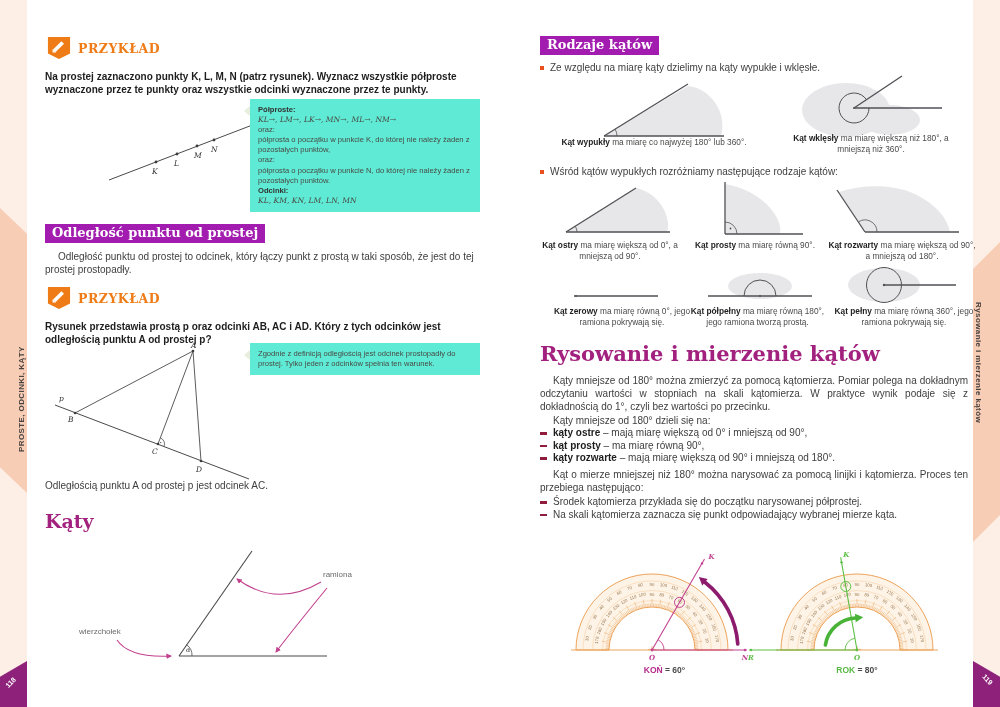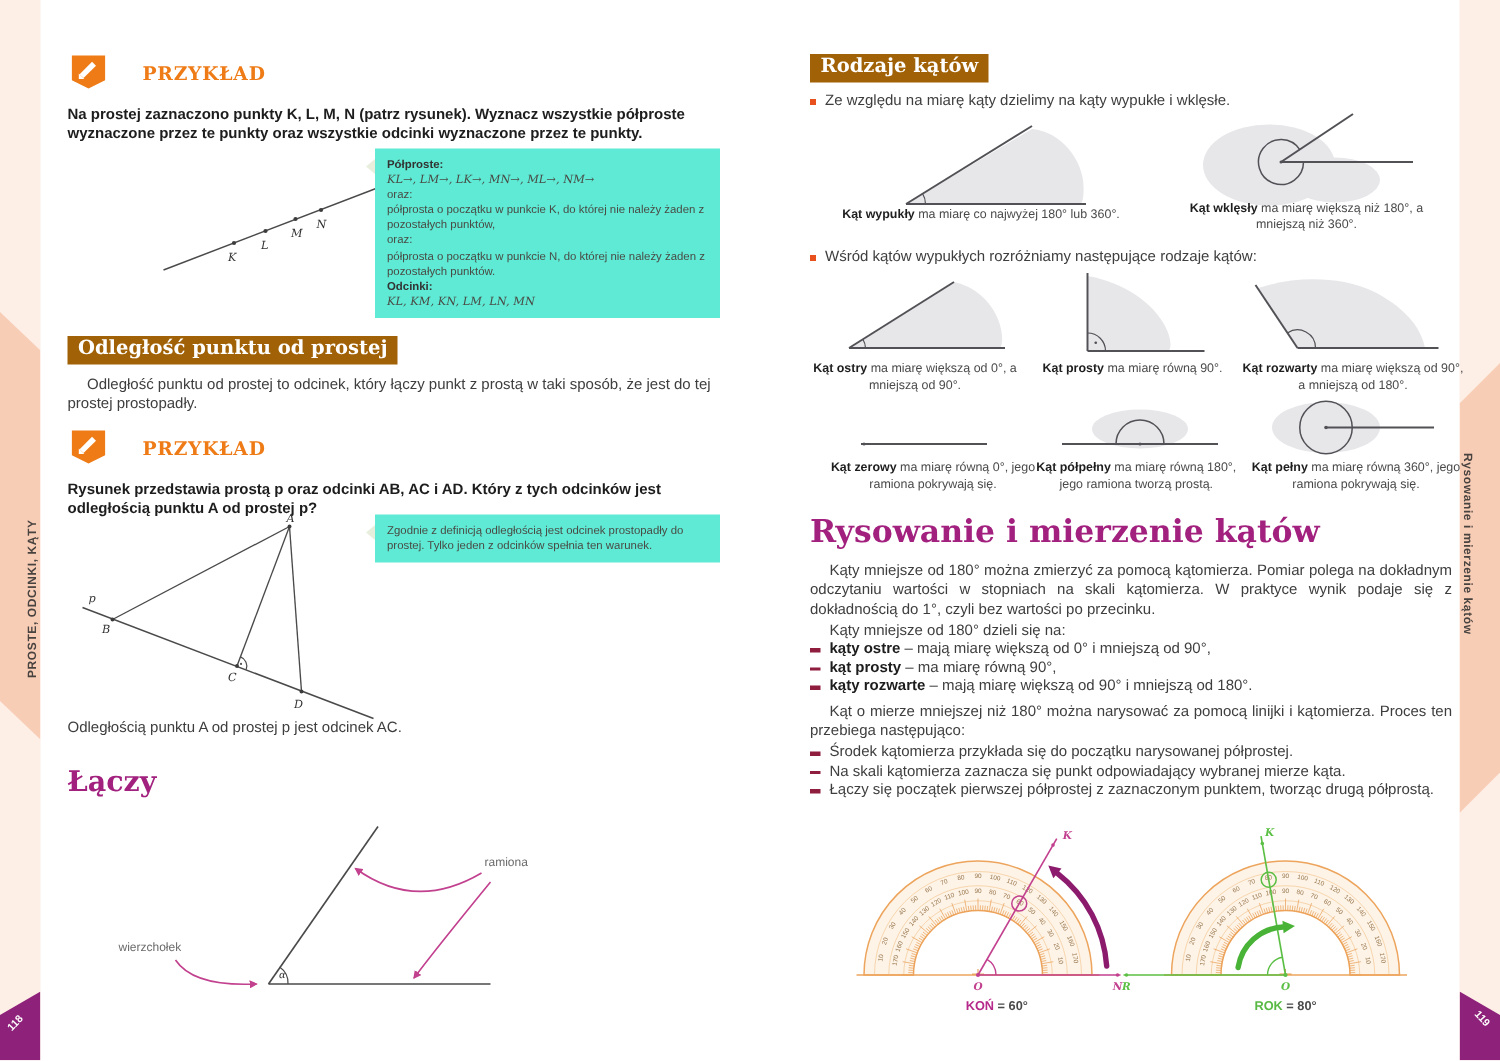--- a/index.html
+++ b/index.html
@@ -20,27 +20,27 @@
   .corner-l{left:0;clip-path:polygon(0 34%,100% 0,100% 100%,0 100%);}
   .corner-r{left:973px;clip-path:polygon(0 0,100% 34%,100% 100%,0 100%);}
   .pagenum{position:absolute;color:#fff;font-size:7px;font-weight:bold;}
   .pn-l{left:5px;top:679px;transform:rotate(-47deg);}
   .pn-r{left:982px;top:676px;transform:rotate(47deg);}
   
   .col{position:absolute;top:0;height:707px;}
   .col-l{left:45px;width:458px;}
   .col-r{left:540px;width:428px;}
   
-  .badge{display:flex;align-items:center;gap:24px;}
+  .badge{display:flex;align-items:center;gap:7px;}
   .badge-text{font-family:"DejaVu Serif",serif;font-weight:bold;font-size:12.5px;color:#ee7b16;letter-spacing:.5px;}
   .task{font-weight:bold;font-size:10px;line-height:1.33;color:#1d1d1d;}
   .body-t{font-size:10px;line-height:1.32;color:#3e3e3e;}
   .indent{text-indent:13px;}
   .just{text-align:justify;}
-  .sec-h{display:inline-block;background:#a16207;color:#fff;font-family:"DejaVu Serif",serif;font-weight:bold;font-size:13px;padding:1px 7px 3px;}
+  .sec-h{display:inline-block;background:#a21caf;color:#fff;font-family:"DejaVu Serif",serif;font-weight:bold;font-size:13px;padding:1px 7px 3px;}
   .big-h{font-family:"DejaVu Serif",serif;font-weight:bold;color:#a2217e;}
   .note{background:#5eead4;padding:6px 8px;font-size:7.6px;line-height:1.33;color:#4a4a45;}
   .note .nt{font-weight:bold;color:#333;}
   .note .it{font-style:italic;font-family:"DejaVu Serif",serif;}
   .notch{position:absolute;left:-6px;top:7px;width:0;height:0;border-top:5px solid transparent;border-bottom:5px solid transparent;border-right:6px solid #e7efdc;}
   .cap{position:absolute;text-align:center;font-size:8.3px;line-height:1.32;color:#4a4a4a;}
   .cap b{color:#1e1e1e;}
   .bullet{display:flex;gap:6px;font-size:10px;color:#3e3e3e;}
   .sq{flex:0 0 auto;width:4px;height:4px;background:#e8501e;margin-top:4px;}
   .dash{flex:0 0 auto;width:7px;height:2.6px;background:#8f1d3e;margin-top:5px;}
@@ -136,21 +136,21 @@
         <circle cx="148" cy="120" r="1.3" fill="#3c3c3c"></circle>
       <text x="6" y="60" font-size="7.5" font-style="italic" font-family="DejaVu Serif,serif" fill="#333">p</text>
       <text x="138" y="7" font-size="7.5" font-style="italic" font-family="DejaVu Serif,serif" fill="#333">A</text>
       <text x="15" y="81" font-size="7.5" font-style="italic" font-family="DejaVu Serif,serif" fill="#333">B</text>
       <text x="99" y="113" font-size="7.5" font-style="italic" font-family="DejaVu Serif,serif" fill="#333">C</text>
       <text x="143" y="131" font-size="7.5" font-style="italic" font-family="DejaVu Serif,serif" fill="#333">D</text>
     </svg>
 
     <div class="abs body-t" style="top:479px;left:0;width:440px;">Odległością punktu A od prostej p jest odcinek AC.</div>
 
-    <div class="abs big-h" style="top:510px;left:0;font-size:19px;">Łączy</div>
+    <div class="abs big-h" style="top:510px;left:0;font-size:19px;">Kąty</div>
 
     <svg class="abs" style="top:546px;left:32px;" width="310" height="145" viewBox="0 0 310 145">
       <defs>
         <marker id="ah" viewBox="0 0 6 6" refX="5" refY="3" markerWidth="5" markerHeight="5" orient="auto">
           <path d="M0,0 L6,3 L0,6 Z" fill="#c2418f"></path>
         </marker>
       </defs>
       <line x1="102" y1="110" x2="250" y2="110" stroke="#4a4a4a" stroke-width="1.1"></line>
       <line x1="102" y1="110" x2="175" y2="5" stroke="#4a4a4a" stroke-width="1.1"></line>
       <path d="M115,110 A13,13 0 0 0 109.4,98.6" fill="none" stroke="#4a4a4a" stroke-width=".8"></path>
@@ -276,24 +276,20 @@
     <div class="abs body-t indent just" style="top:468px;left:0;width:428px;">Kąt o mierze mniejszej niż 180° można narysować za pomocą linijki i kątomierza. Proces ten przebiega następująco:</div>
 
     <div class="abs" style="top:496px;left:0;width:428px;">
       <div class="li">
           <span class="dash"></span>
           <span>Środek kątomierza przykłada się do początku narysowanej półprostej.</span>
         </div>
       <div class="li">
           <span class="dash"></span>
           <span>Na skali kątomierza zaznacza się punkt odpowiadający wybranej mierze kąta.</span>
-        </div>
-      <div class="li">
-          <span class="dash"></span>
-          <span>Łączy się początek pierwszej półprostej z zaznaczonym punktem, tworząc drugą półprostą.</span>
         </div>
     </div>
 
     <svg id="prot-0" class="abs" style="top:552px;left:12px;" width="200" height="118" viewBox="0 0 200 118">
         <path d="M24,98 A76,76 0 0 1 176,98 L143,98 A43,43 0 0 0 57,98 Z" fill="#fdf3e6" stroke="#eda45c" stroke-width="1"></path>
         <path d="M149.50,97.99 A49.5,49.5 0 0 0 50.50,97.99" fill="none" stroke="#f4cb9b" stroke-width=".5"></path>
         <path d="M159.50,97.99 A59.5,59.5 0 0 0 40.50,97.99" fill="none" stroke="#f4cb9b" stroke-width=".5"></path>
         <path d="M169.00,97.99 A69,69 0 0 0 31.00,97.99" fill="none" stroke="#f4cb9b" stroke-width=".5"></path>
         <line x1="143" y1="98" x2="151" y2="98" stroke="#e79a4d" stroke-width=".45"></line>
         <line x1="142.9738055618211" y1="96.49932164179246" x2="146.47167345638795" y2="96.3771734033337" stroke="#e79a4d" stroke-width=".45"></line>

